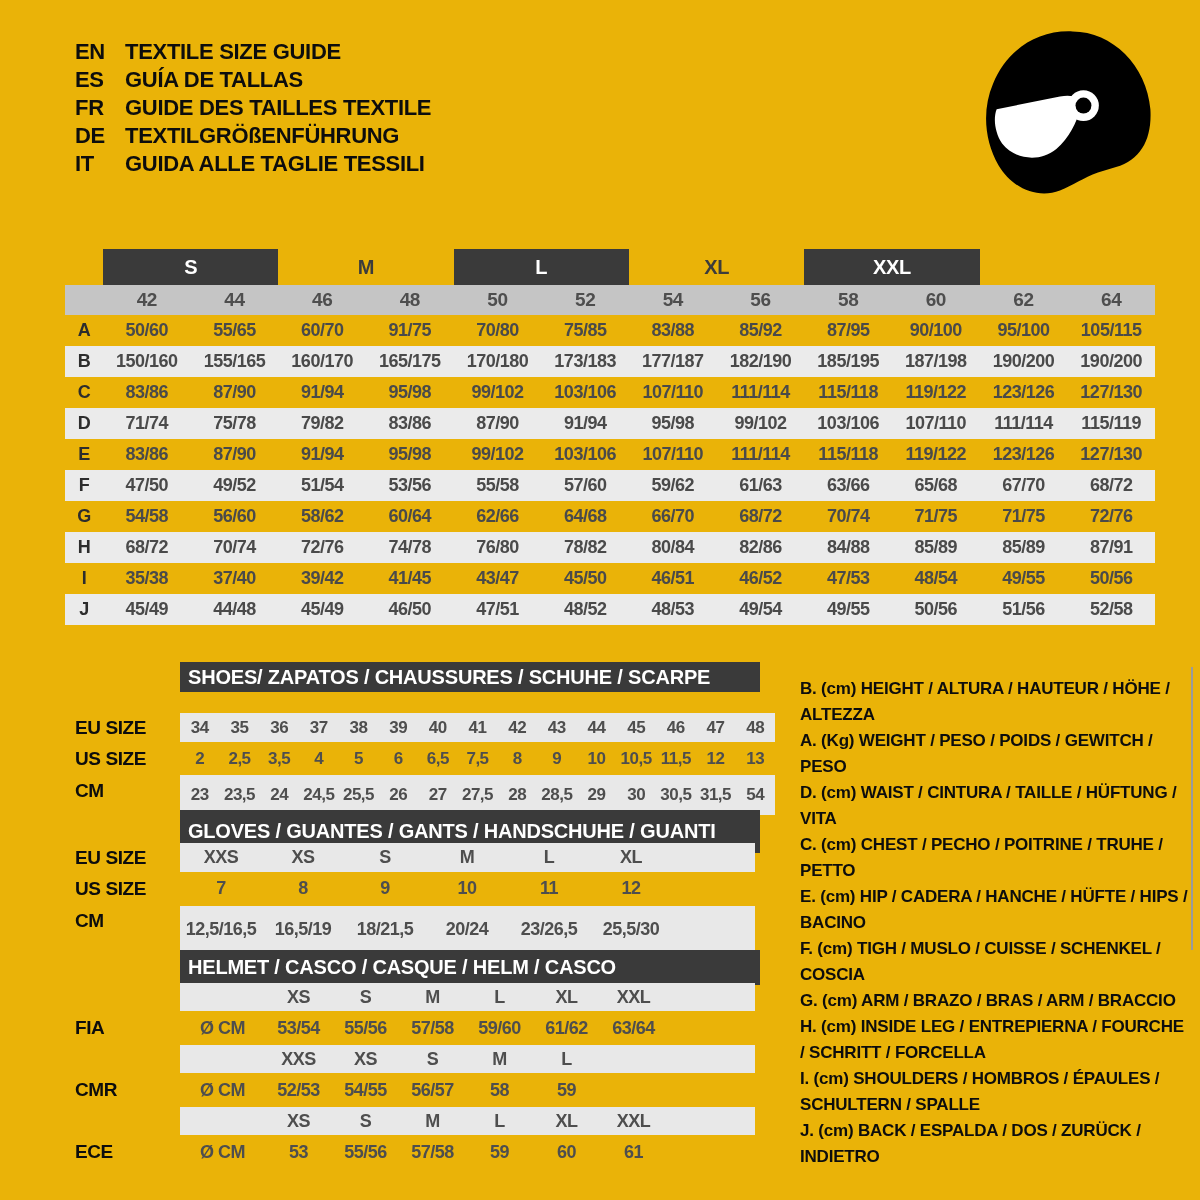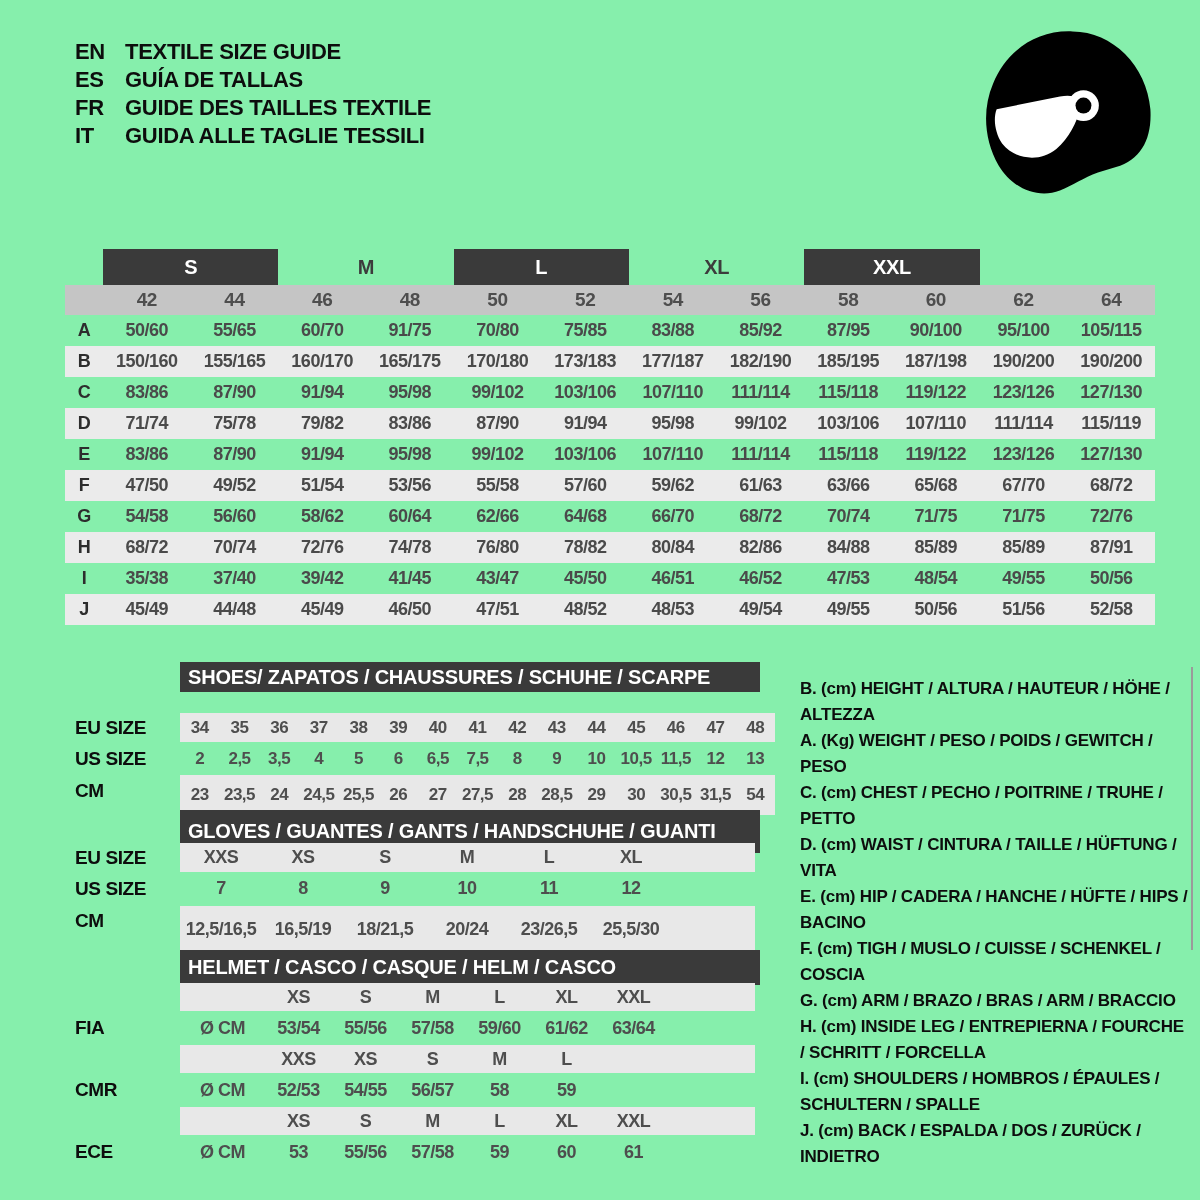--- a/index.html
+++ b/index.html
@@ -1,16 +1,16 @@
 <!DOCTYPE html>
 <html><head>
 <meta charset="utf-8">
 <style>
   html,body{margin:0;padding:0;background:#fff}
-  .page{position:relative;width:1200px;height:1200px;background:#86efac;overflow:hidden;
+  .page{position:relative;width:1200px;height:1200px;background:#eab308;overflow:hidden;
         font-family:"Liberation Sans",sans-serif;font-weight:bold;color:#0d0d0d}
 
   
   .lang-list{position:absolute;left:75px;top:38px}
   .lang-row{display:flex;font-size:22px;line-height:28px;letter-spacing:-0.3px}
   .lang-code{width:50px;flex:0 0 50px}
 
   
   .helmet-icon{position:absolute;left:978px;top:26px;width:182px;height:170px}
 
@@ -64,20 +64,24 @@
         <div class="lang-code">EN</div>
         <div class="lang-label">TEXTILE SIZE GUIDE</div>
       </div>
       <div class="lang-row">
         <div class="lang-code">ES</div>
         <div class="lang-label">GUÍA DE TALLAS</div>
       </div>
       <div class="lang-row">
         <div class="lang-code">FR</div>
         <div class="lang-label">GUIDE DES TAILLES TEXTILE</div>
+      </div>
+      <div class="lang-row">
+        <div class="lang-code">DE</div>
+        <div class="lang-label">TEXTILGRÖßENFÜHRUNG</div>
       </div>
       <div class="lang-row">
         <div class="lang-code">IT</div>
         <div class="lang-label">GUIDA ALLE TAGLIE TESSILI</div>
       </div>
     </div>
 
   <svg class="helmet-icon" viewBox="0 0 100 94" xmlns="http://www.w3.org/2000/svg" aria-hidden="true">
     <path d="M52 3 C74 3 93 22 95 46 C96 62 90 74 76 78 L66 81 C58 84 52 88 45 91 C32 96 18 89 11 77 C3 63 2 46 8 32 C15 14 32 2 52 3 Z" fill="#000000"></path>
     <path d="M10 46 L45 39 C53 37.5 57.5 40 56 46 C54.5 53 50 62 43 68 C34 75.5 20 74 13 65 C9 59 8 51 10 46 Z" fill="#ffffff"></path>
@@ -398,22 +402,22 @@
       <div class="cell">55/56</div>
       <div class="cell">57/58</div>
       <div class="cell">59</div>
       <div class="cell">60</div>
       <div class="cell">61</div>
     </div>
 
   <div class="legend">
       <div class="legend-item">B. (cm) HEIGHT / ALTURA / HAUTEUR / HÖHE / ALTEZZA</div>
       <div class="legend-item">A. (Kg) WEIGHT / PESO / POIDS / GEWITCH / PESO</div>
+      <div class="legend-item">D. (cm) WAIST / CINTURA / TAILLE / HÜFTUNG / VITA</div>
       <div class="legend-item">C. (cm) CHEST / PECHO / POITRINE / TRUHE / PETTO</div>
-      <div class="legend-item">D. (cm) WAIST / CINTURA / TAILLE / HÜFTUNG / VITA</div>
       <div class="legend-item">E. (cm) HIP / CADERA / HANCHE / HÜFTE / HIPS / BACINO</div>
       <div class="legend-item">F. (cm) TIGH / MUSLO / CUISSE / SCHENKEL / COSCIA</div>
       <div class="legend-item">G. (cm) ARM / BRAZO / BRAS / ARM / BRACCIO</div>
       <div class="legend-item">H. (cm) INSIDE LEG / ENTREPIERNA / FOURCHE / SCHRITT / FORCELLA</div>
       <div class="legend-item">I. (cm) SHOULDERS / HOMBROS / ÉPAULES / SCHULTERN / SPALLE</div>
       <div class="legend-item">J. (cm) BACK / ESPALDA / DOS / ZURÜCK / INDIETRO</div>
     </div>
 
   <div class="edge-line"></div>
 </div>

